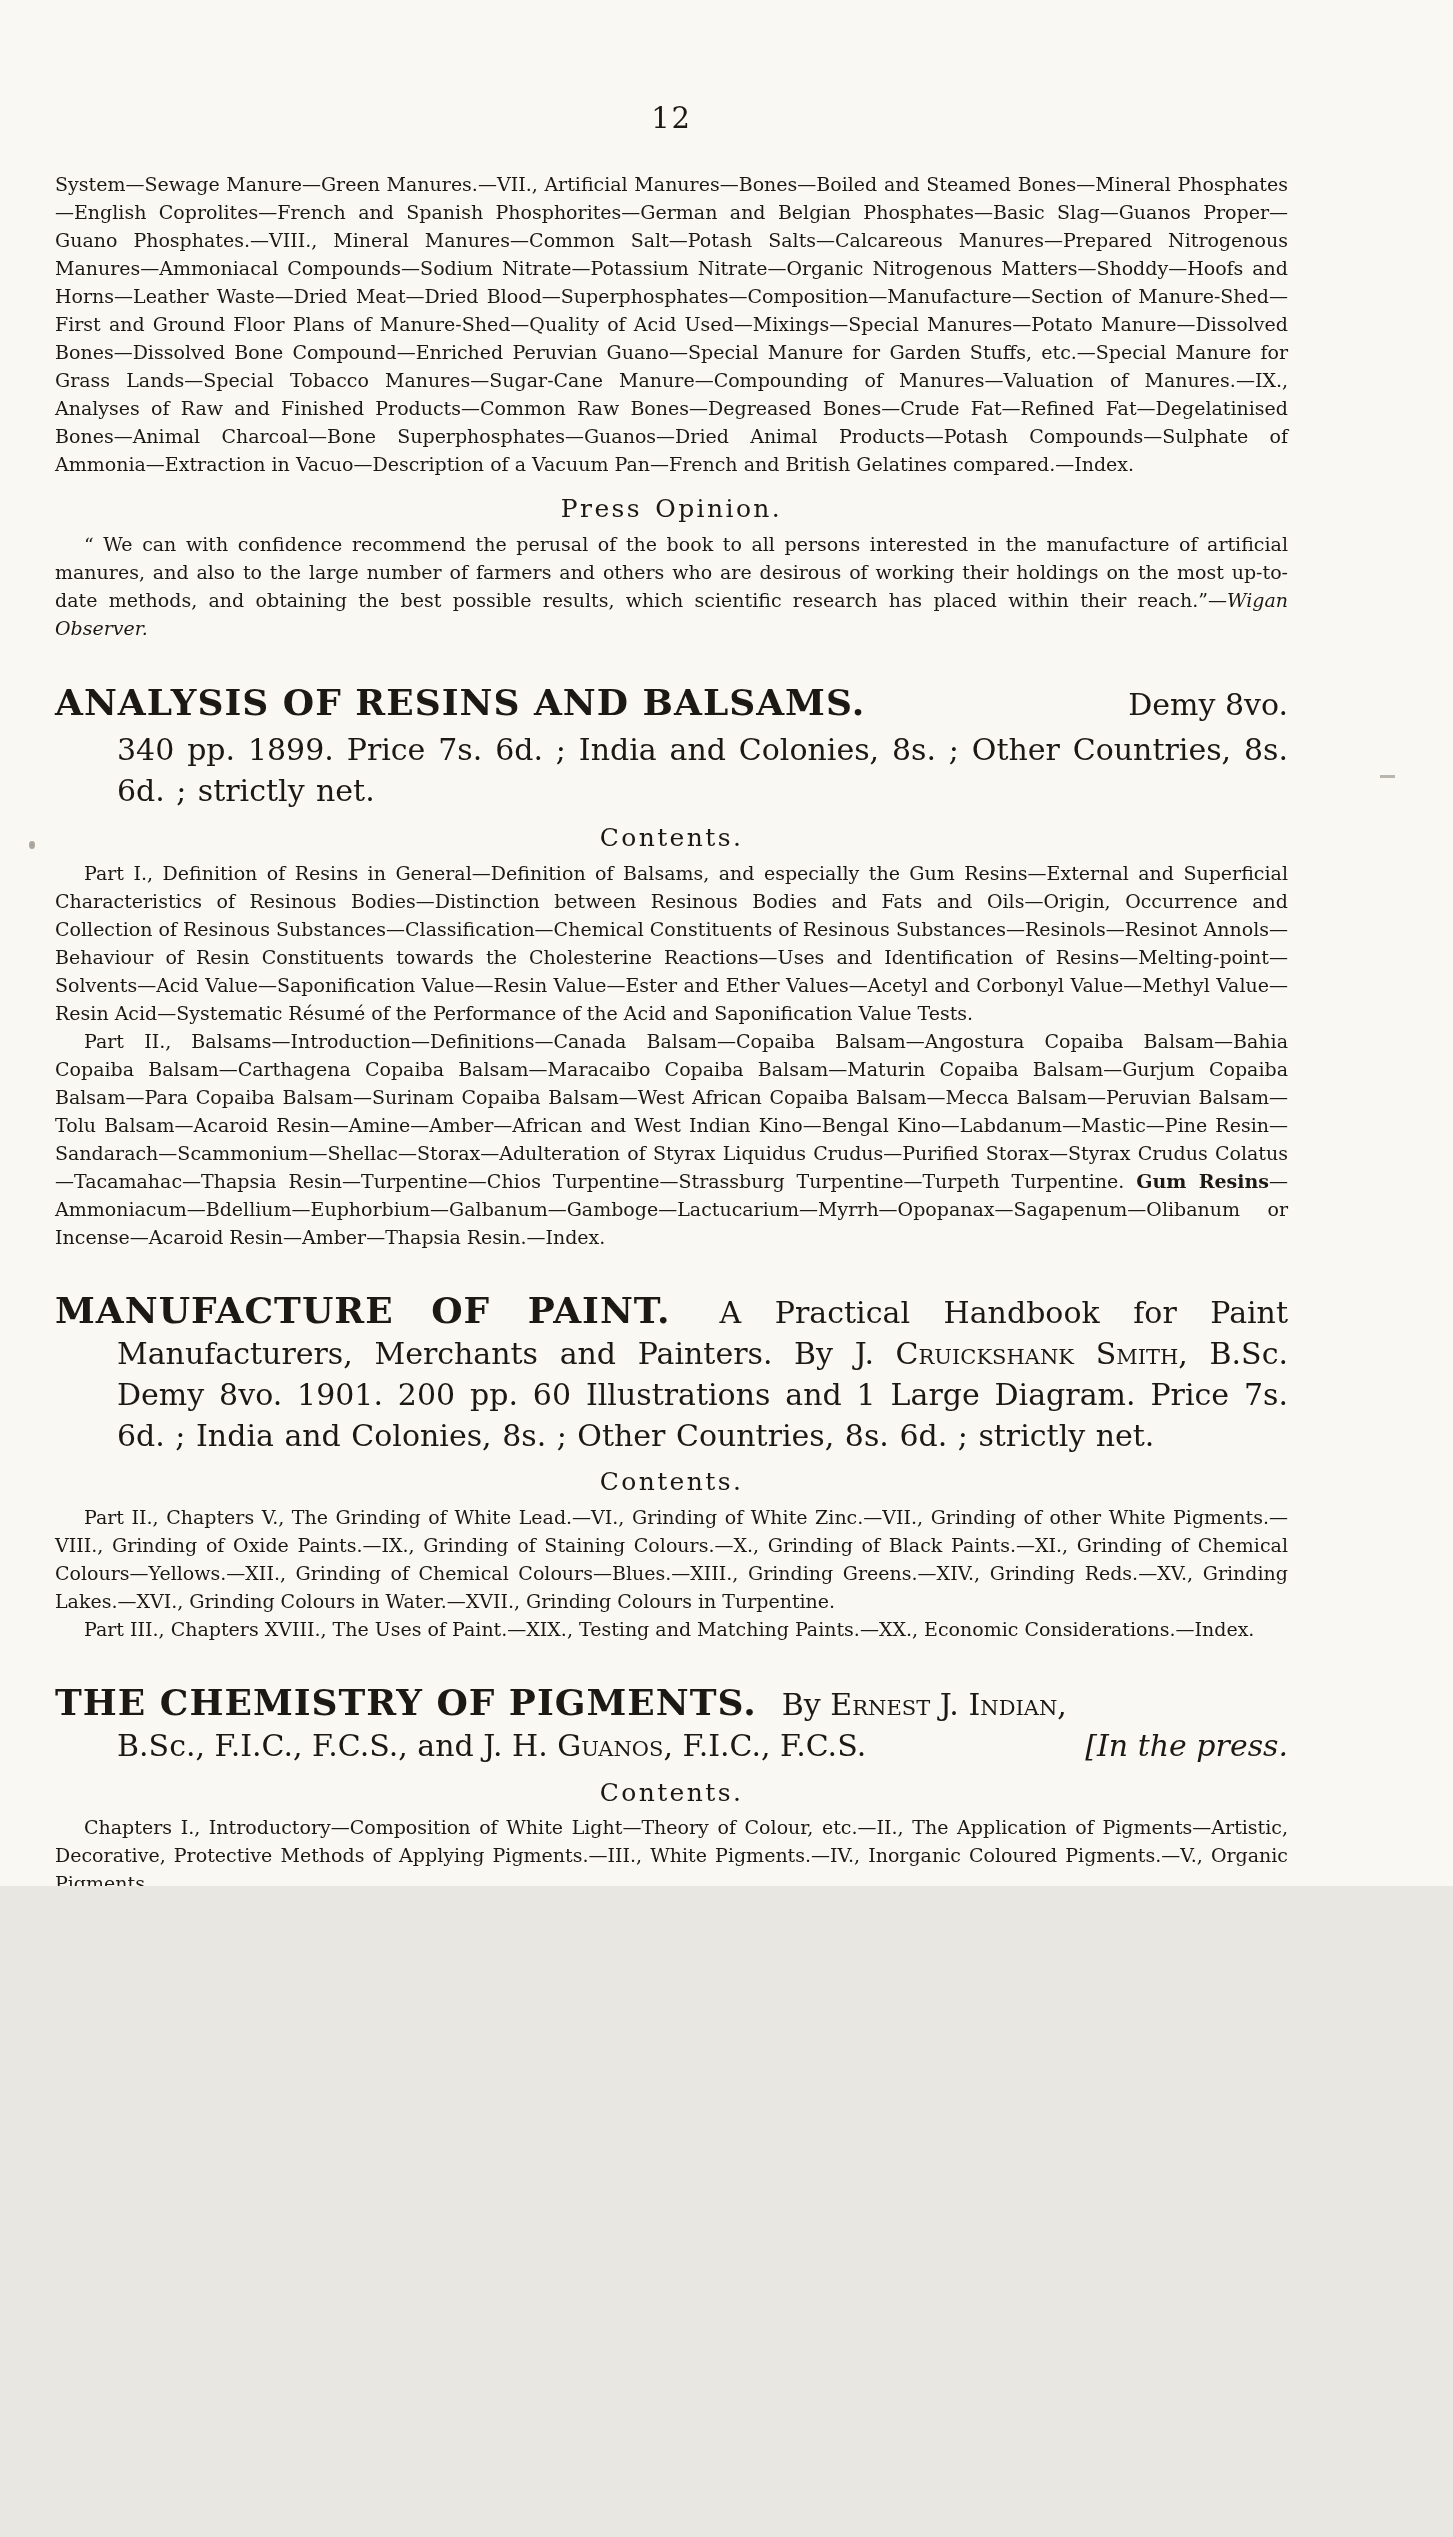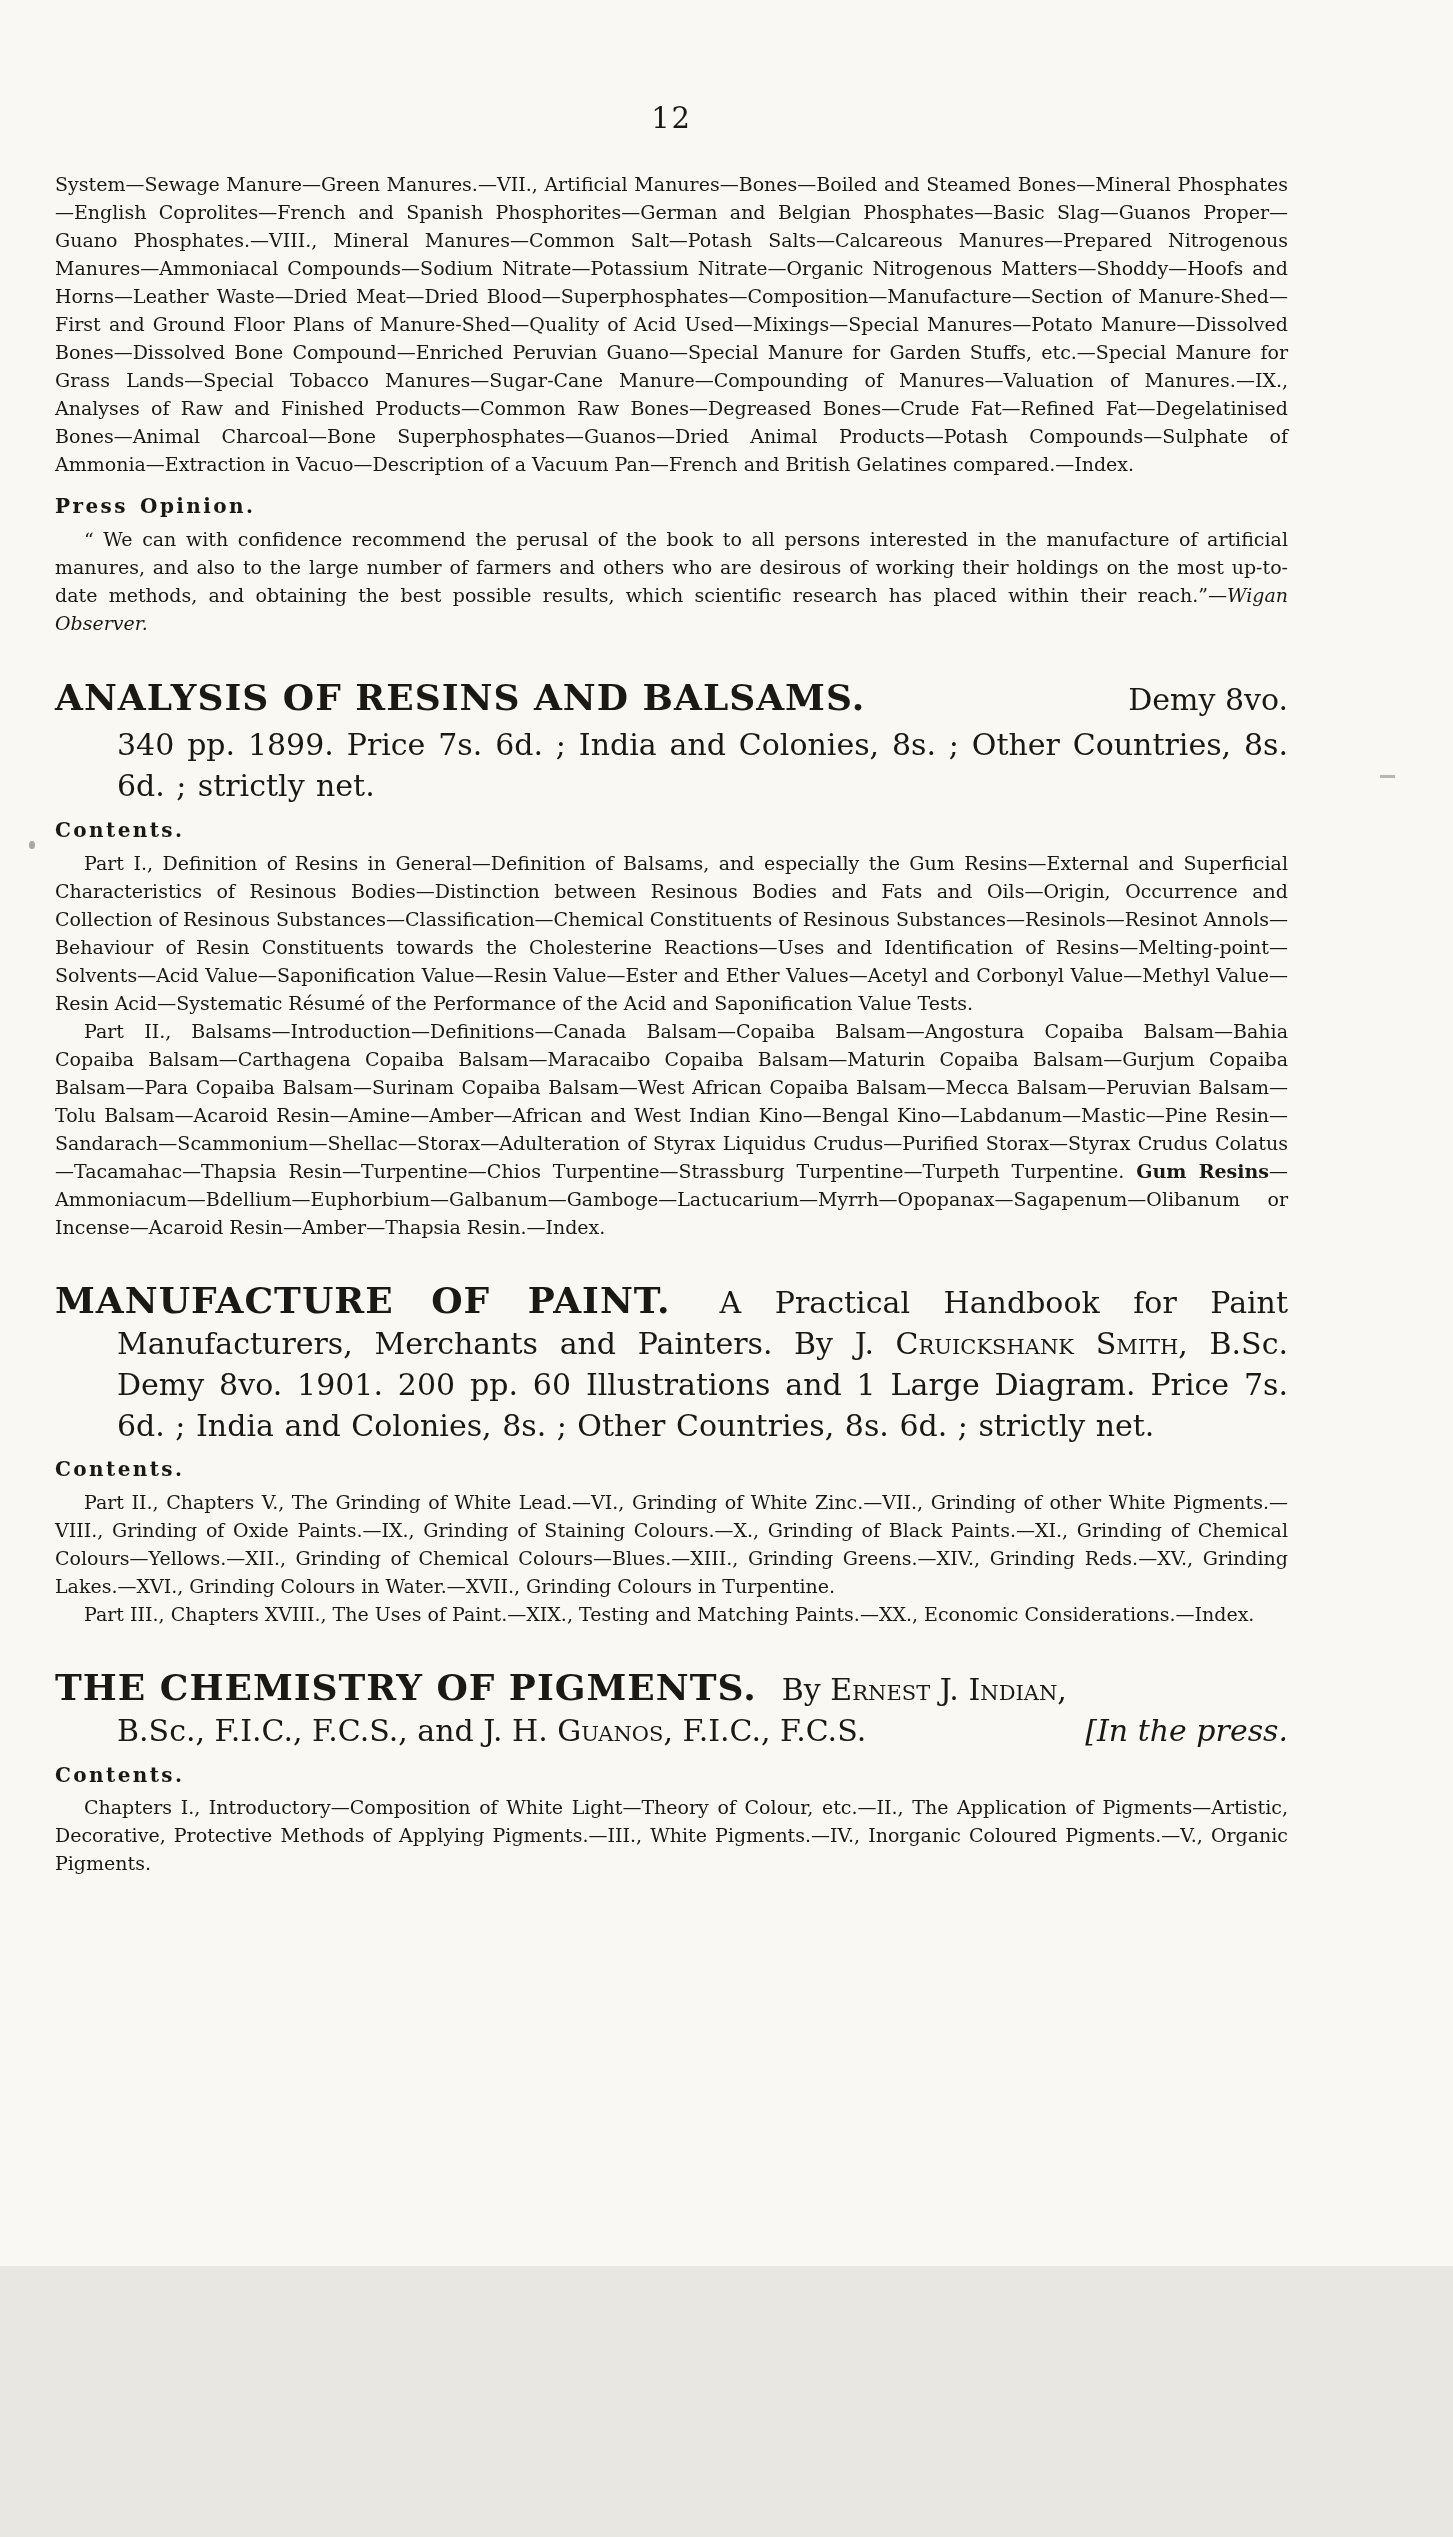--- a/index.html
+++ b/index.html
@@ -1,29 +1,29 @@
 <!DOCTYPE html>
 <html><head>
 <meta charset="utf-8">
 <style>
   html,body{margin:0;padding:0;background:#e9e7e1;}
   .page{
     position:relative;
-    width:1454px;height:2266px;
+    width:1454px;height:1886px;
     background:#f9f8f2;
     overflow:hidden;
     font-family:"DejaVu Serif","Liberation Serif",serif;
     color:#1c1813;
   }
   .content{position:absolute;left:55px;top:0;width:1233px;padding-top:101px;}
   .pagenum{text-align:center;font-size:29px;letter-spacing:1.9px;margin-bottom:35px;}
   .small{font-size:19px;line-height:28px;text-align:justify;margin:0;}
   .para1{margin-bottom:15.5px;}
   .center-head{
-    font-weight:bold;font-size:20px;
+    text-align:center;font-weight:normal;font-size:25px;
     letter-spacing:2.4px;word-spacing:2.9px;margin:11.6px 0 6.8px;
   }
   .press-head{margin:0 0 7.8px;}
   .indent{text-indent:29px;}
   .quote{text-indent:29px;}
   .book{margin-top:39px;}
   .titlerow{display:flex;justify-content:space-between;align-items:baseline;margin-bottom:3.9px;gap:44px;}
   .booktitle{font-weight:bold;font-size:36px;letter-spacing:1px;margin-right:15.5px;}
   .big{font-size:30px;line-height:41px;}
   .details{margin:0 0 0 62px;text-align:justify;word-spacing:1.9px;}

